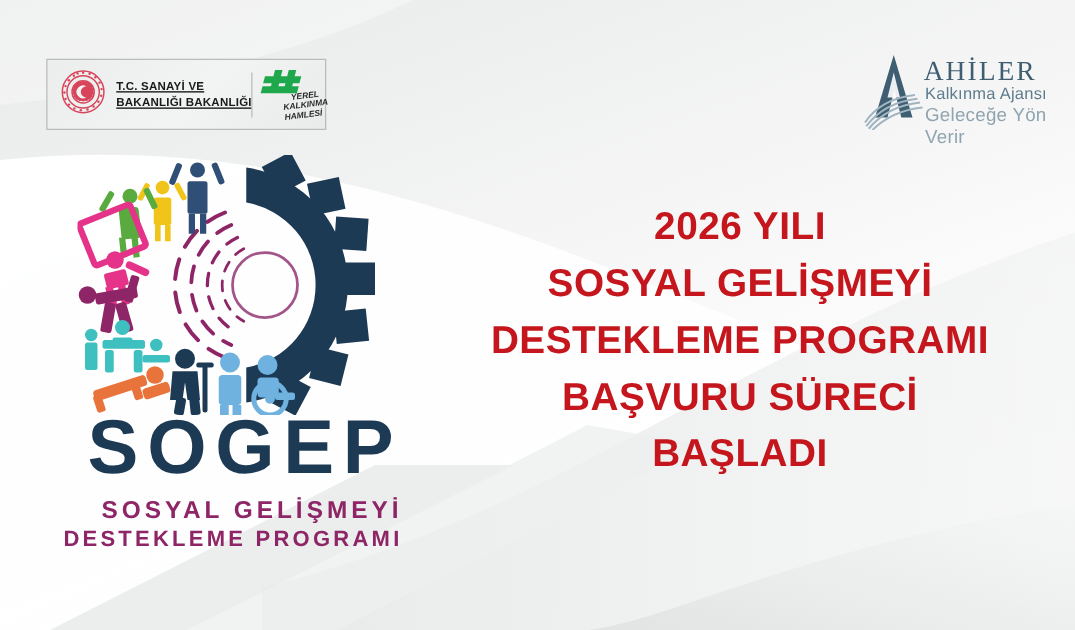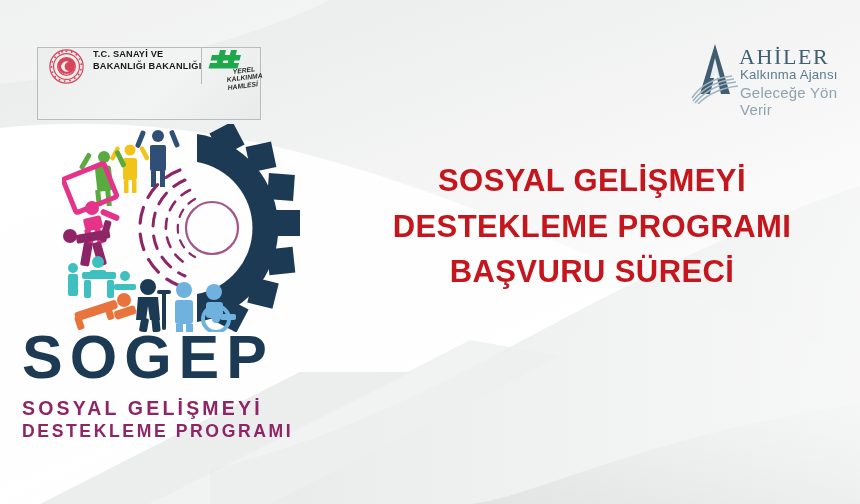--- a/index.html
+++ b/index.html
@@ -29,26 +29,27 @@
     width: 860px;
     height: 504px;
   }
 
   
   #ministry-box {
     position: absolute;
     left: 37px;
     top: 47px;
     width: 224px;
-    height: 73px;
+    height: 57px;
     border: 1px solid #b9bcbc;
     background: linear-gradient(135deg, #eceded 0%, #f2f3f3 55%, #e9eaea 100%);
     display: flex;
-    align-items: flex-start;
+    align-items: center;
     box-sizing: border-box;
+    text-decoration: underline;
   }
   #ministry-box .emblem {
     flex: 0 0 auto;
     margin-left: 10px;
   }
   #ministry-box .ministry-text {
     flex: 1 1 auto;
     margin-left: 8px;
     color: #1a1a1a;
     font-size: 9.2px;
@@ -119,21 +120,21 @@
     left: 40px;
     top: 0px;
     width: 250px;
     height: 208px;
   }
   #sogep-word {
     position: absolute;
     left: 0;
     top: 205px;
     width: 300px;
-    text-align: left;
+    text-align: right;
   }
   #sogep-word .sg-main {
     font-size: 61px;
     font-weight: bold;
     color: #1d3a55;
     letter-spacing: 7px;
     line-height: .95;
     display: block;
   }
   #sogep-word .sg-sub-a {
@@ -416,18 +417,20 @@
     </svg>
 
     <div id="sogep-word">
       <span class="sg-main">SOGEP</span>
       <span class="sg-sub-a">SOSYAL GELİŞMEYİ</span>
       <span class="sg-sub-b">DESTEKLEME PROGRAMI</span>
     </div>
   </div>
 
   <div id="headline">
+    <span class="hl-line">2026 YILI</span>
     <span class="hl-line">SOSYAL GELİŞMEYİ</span>
     <span class="hl-line">DESTEKLEME PROGRAMI</span>
     <span class="hl-line">BAŞVURU SÜRECİ</span>
+    <span class="hl-line">BAŞLADI</span>
   </div>
 
 </div>
 
 </body></html>

